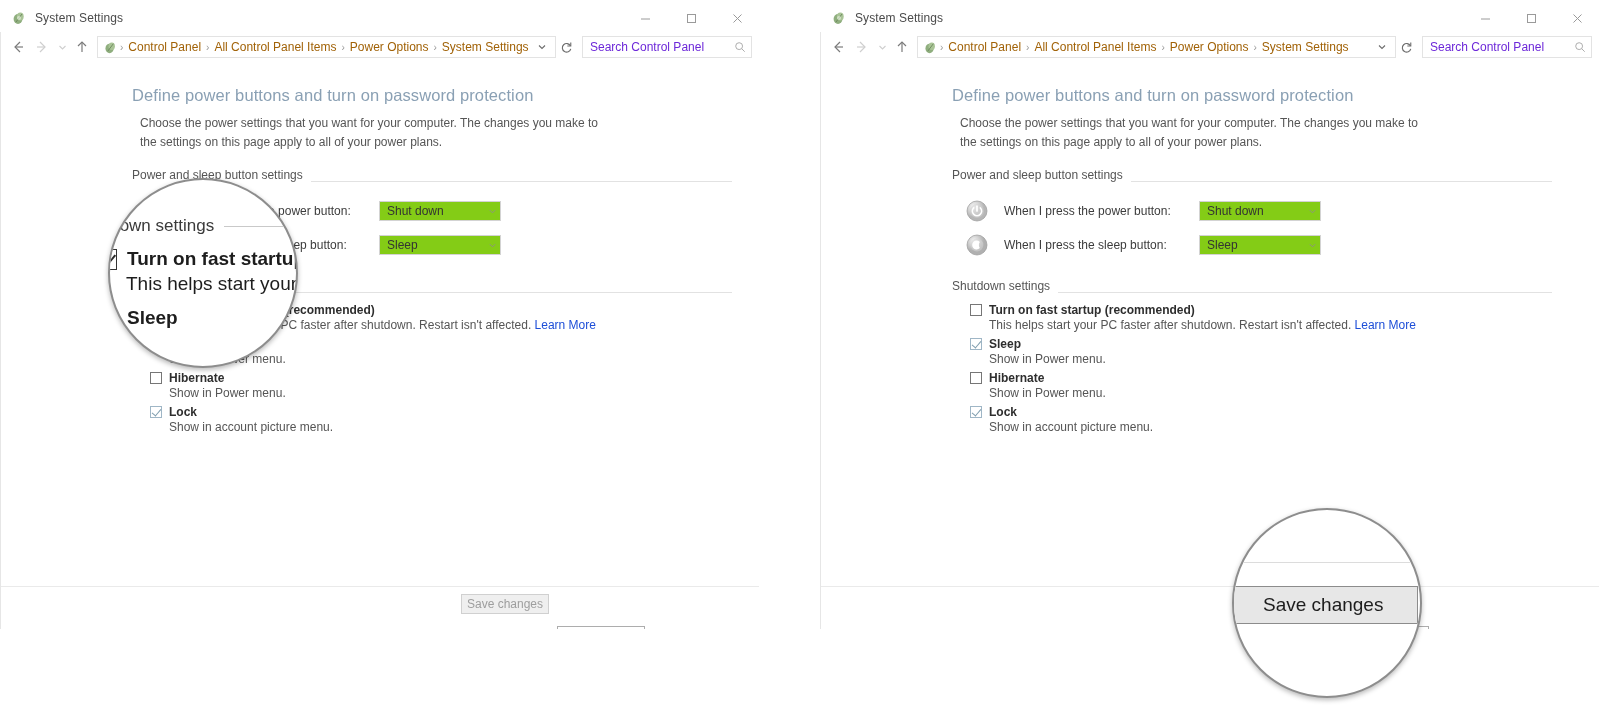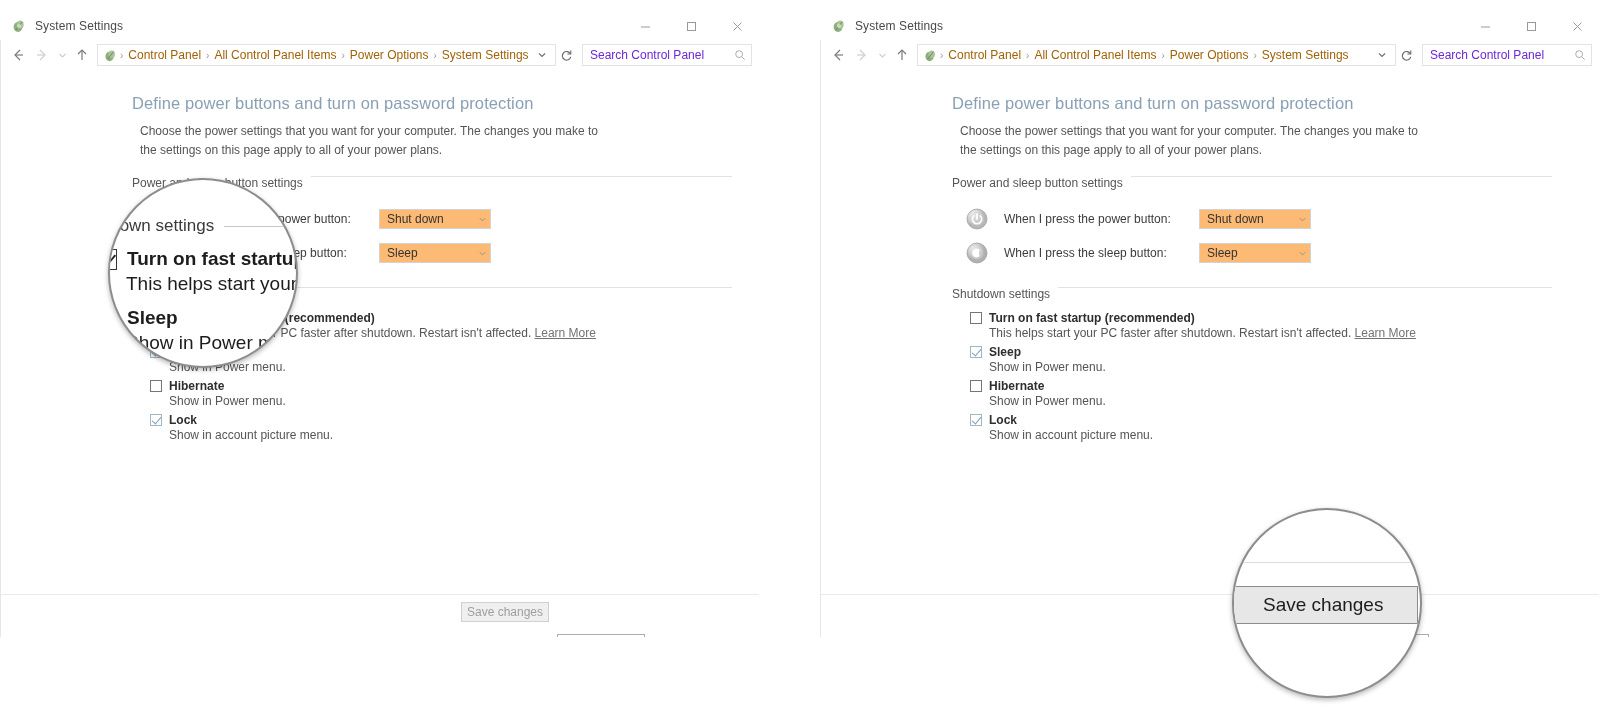--- a/index.html
+++ b/index.html
@@ -20,21 +20,21 @@
   .stage {
     position: relative;
     width: 1600px;
     height: 711px;
     background: #ffffff;
   }
 
   
   .win {
     position: absolute;
-    top: 12px;
+    top: 4px;
     background: #ffffff;
     overflow: hidden;
   }
   #win-left  { left: 0;   width: 760px; height: 625px; }
   #win-right { left: 820px; width: 780px; height: 625px; }
 
   .win-edge-left  { position: absolute; left: 0; top: 0; bottom: 0; width: 1px; background: #e6e6e6; }
 
   
   .titlebar {
@@ -169,21 +169,21 @@
     max-width: 478px;
     margin: 8px;
   }
 
   .group {
     margin-top: 17px;
     max-width: 600px;
   }
   .group-title {
     display: flex;
-    align-items: flex-start;
+    align-items: flex-end;
     font-size: 12px;
     color: #555555;
     gap: 8px;
     white-space: nowrap;
   }
   .group-title .rule {
     flex: 1 1 auto;
     height: 1px;
     background: #e2e2e2;
   }
@@ -198,24 +198,24 @@
   .pwr-icon { width: 22px; height: 22px; flex: none; }
   .pwr-icon svg { display: block; }
   .setting-label {
     font-size: 12px;
     color: #3c3c3c;
     margin-left: 16px;
     width: 195px;
     white-space: nowrap;
   }
   .combo {
-    width: 112px;
+    width: 122px;
     height: 20px;
     border: 1px solid #d3d3d3;
-    background: #fdba74;
+    background: #84cc16;
     display: flex;
     align-items: center;
     padding: 0 3px 0 7px;
     box-sizing: border-box;
     font-size: 12px;
     color: #333333;
   }
   .combo .val { flex: 1; white-space: nowrap; }
   .combo .arrow { color: #8c8c8c; display: flex; }
 
@@ -247,22 +247,21 @@
     color: #2e2e2e;
     white-space: nowrap;
   }
   .check-sub {
     font-size: 12px;
     color: #555555;
     margin: 1px 0 5px 19px;
     white-space: nowrap;
   }
   .learn-link {
-    color: #737373;
-    text-decoration: underline;
+    color: #1d4ed8;
   }
 
   
   .footer-rule {
     position: absolute;
     left: 1px;
     right: 1px;
     top: 582px;
     height: 1px;
     background: #eaeaea;
@@ -796,21 +795,20 @@
       <div class="lp-check-row">
         <span class="lp-cbox"></span>
         <span class="lp-label">Turn on fast startup</span>
       </div>
       <div class="lp-sub">This helps start your P</div>
 
       <div class="lp-check-row">
         <span class="lp-cbox"></span>
         <span class="lp-label">Sleep</span>
       </div>
-      <div class="lp-sub">Show in Power m</div>
     </div>
   </div>
 
   <div class="loupe" id="loupe-right">
     <div class="loupe-content" style="left:0px; top:76px; width:186px;">
       <div class="lp-rule-h" style="position:absolute; left:-10px; right:-10px; top:-24px;"></div>
       <div style="padding-left:-2px; margin-left:-6px;">
         <span class="lp-btn">Save changes</span>
       </div>
     </div>

